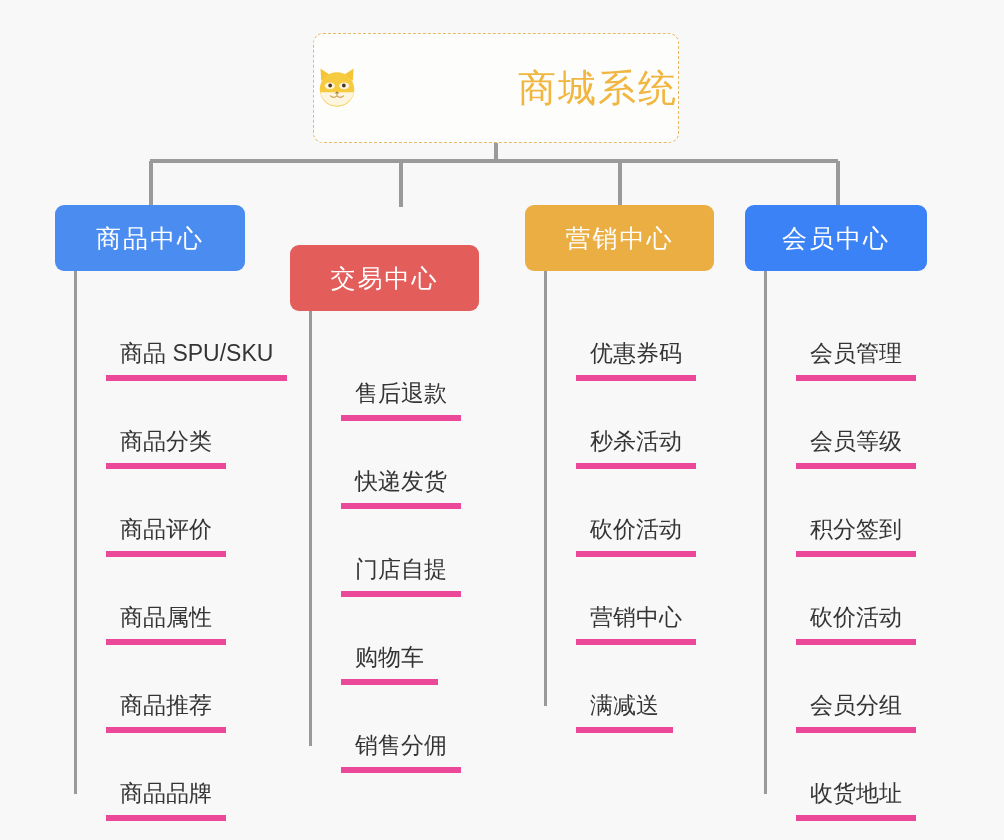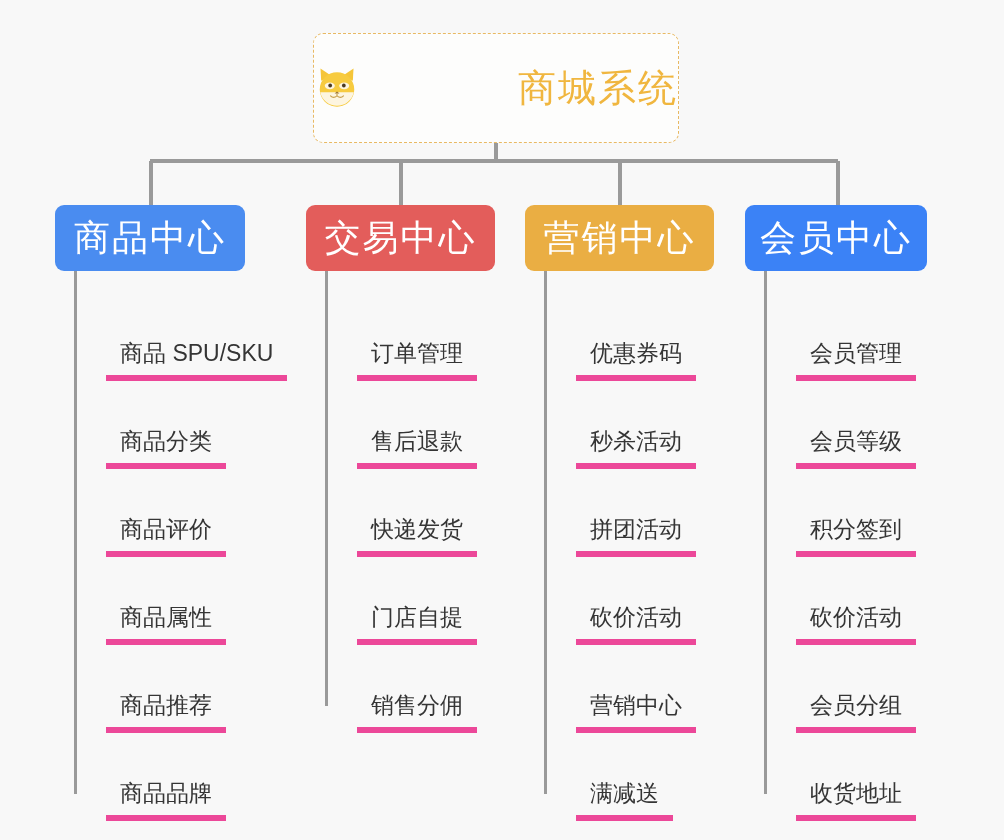--- a/index.html
+++ b/index.html
@@ -56,21 +56,21 @@
     position: absolute;
     top: 205px;
   }
   .branch-header {
     height: 66px;
     border-radius: 9px;
     display: flex;
     align-items: center;
     justify-content: center;
     color: #ffffff;
-    font-size: 36px;
+    font-size: 25px;
     letter-spacing: 2px;
     white-space: nowrap;
   }
 
   .leaf-list {
     position: relative;
     margin-top: 0;
     padding-left: 19px;
     padding-top: 22px;
   }
@@ -97,21 +97,21 @@
     font-size: 23px;
     color: #353535;
     line-height: 1.25;
     padding: 0 14px 7px 14px;
     border-bottom: 6px solid #ec4899;
     white-space: nowrap;
   }
 
   
   #branch-0 { left: 55px; }
-  #branch-1 { left: 306px; }
+  #branch-1 { left: 290px; margin-top: 40px; }
   #branch-2 { left: 525px; }
   #branch-3 { left: 745px; }
 
   #branch-0 .branch-header { width: 190px; background: #4a8cf0; }
   #branch-1 .branch-header { width: 189px; background: #e35d5b; }
   #branch-2 .branch-header { width: 189px; background: #eaae43; }
   #branch-3 .branch-header { width: 182px; background: #3b82f6; }
 </style>
 </head>
 <body>
@@ -178,52 +178,49 @@
       </div>
     </div>
   </div>
 
   <div class="branch" id="branch-1">
     <div class="branch-header">
       <span>交易中心</span>
     </div>
     <div class="leaf-list">
       <div class="leaf-item">
-        <span class="leaf-text">订单管理</span>
-      </div>
-      <div class="leaf-item">
         <span class="leaf-text">售后退款</span>
       </div>
       <div class="leaf-item">
         <span class="leaf-text">快递发货</span>
       </div>
       <div class="leaf-item">
         <span class="leaf-text">门店自提</span>
       </div>
       <div class="leaf-item">
+        <span class="leaf-text">购物车</span>
+      </div>
+      <div class="leaf-item">
         <span class="leaf-text">销售分佣</span>
       </div>
     </div>
   </div>
 
   <div class="branch" id="branch-2">
     <div class="branch-header">
       <span>营销中心</span>
     </div>
     <div class="leaf-list">
       <div class="leaf-item">
         <span class="leaf-text">优惠券码</span>
       </div>
       <div class="leaf-item">
         <span class="leaf-text">秒杀活动</span>
       </div>
       <div class="leaf-item">
-        <span class="leaf-text">拼团活动</span>
-      </div>
-      <div class="leaf-item">
         <span class="leaf-text">砍价活动</span>
       </div>
       <div class="leaf-item">
         <span class="leaf-text">营销中心</span>
       </div>
       <div class="leaf-item">
         <span class="leaf-text">满减送</span>
       </div>
     </div>
   </div>

